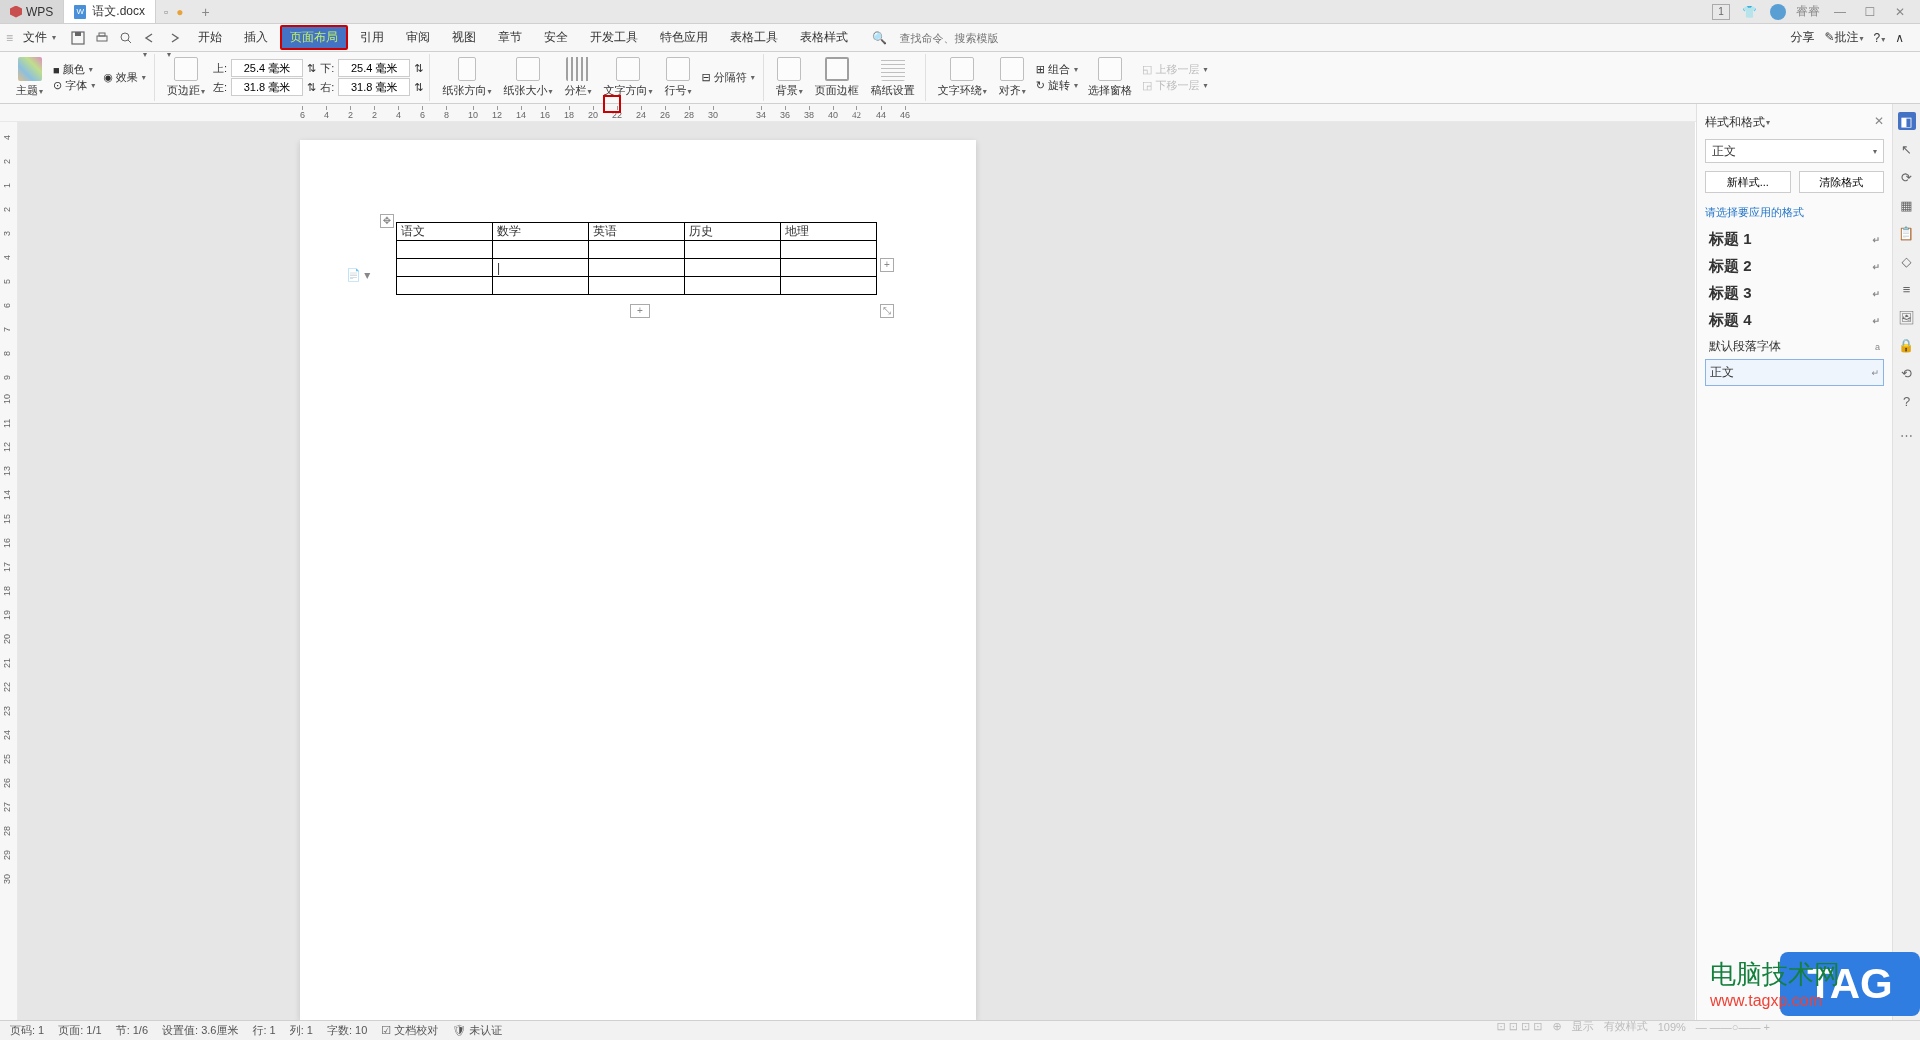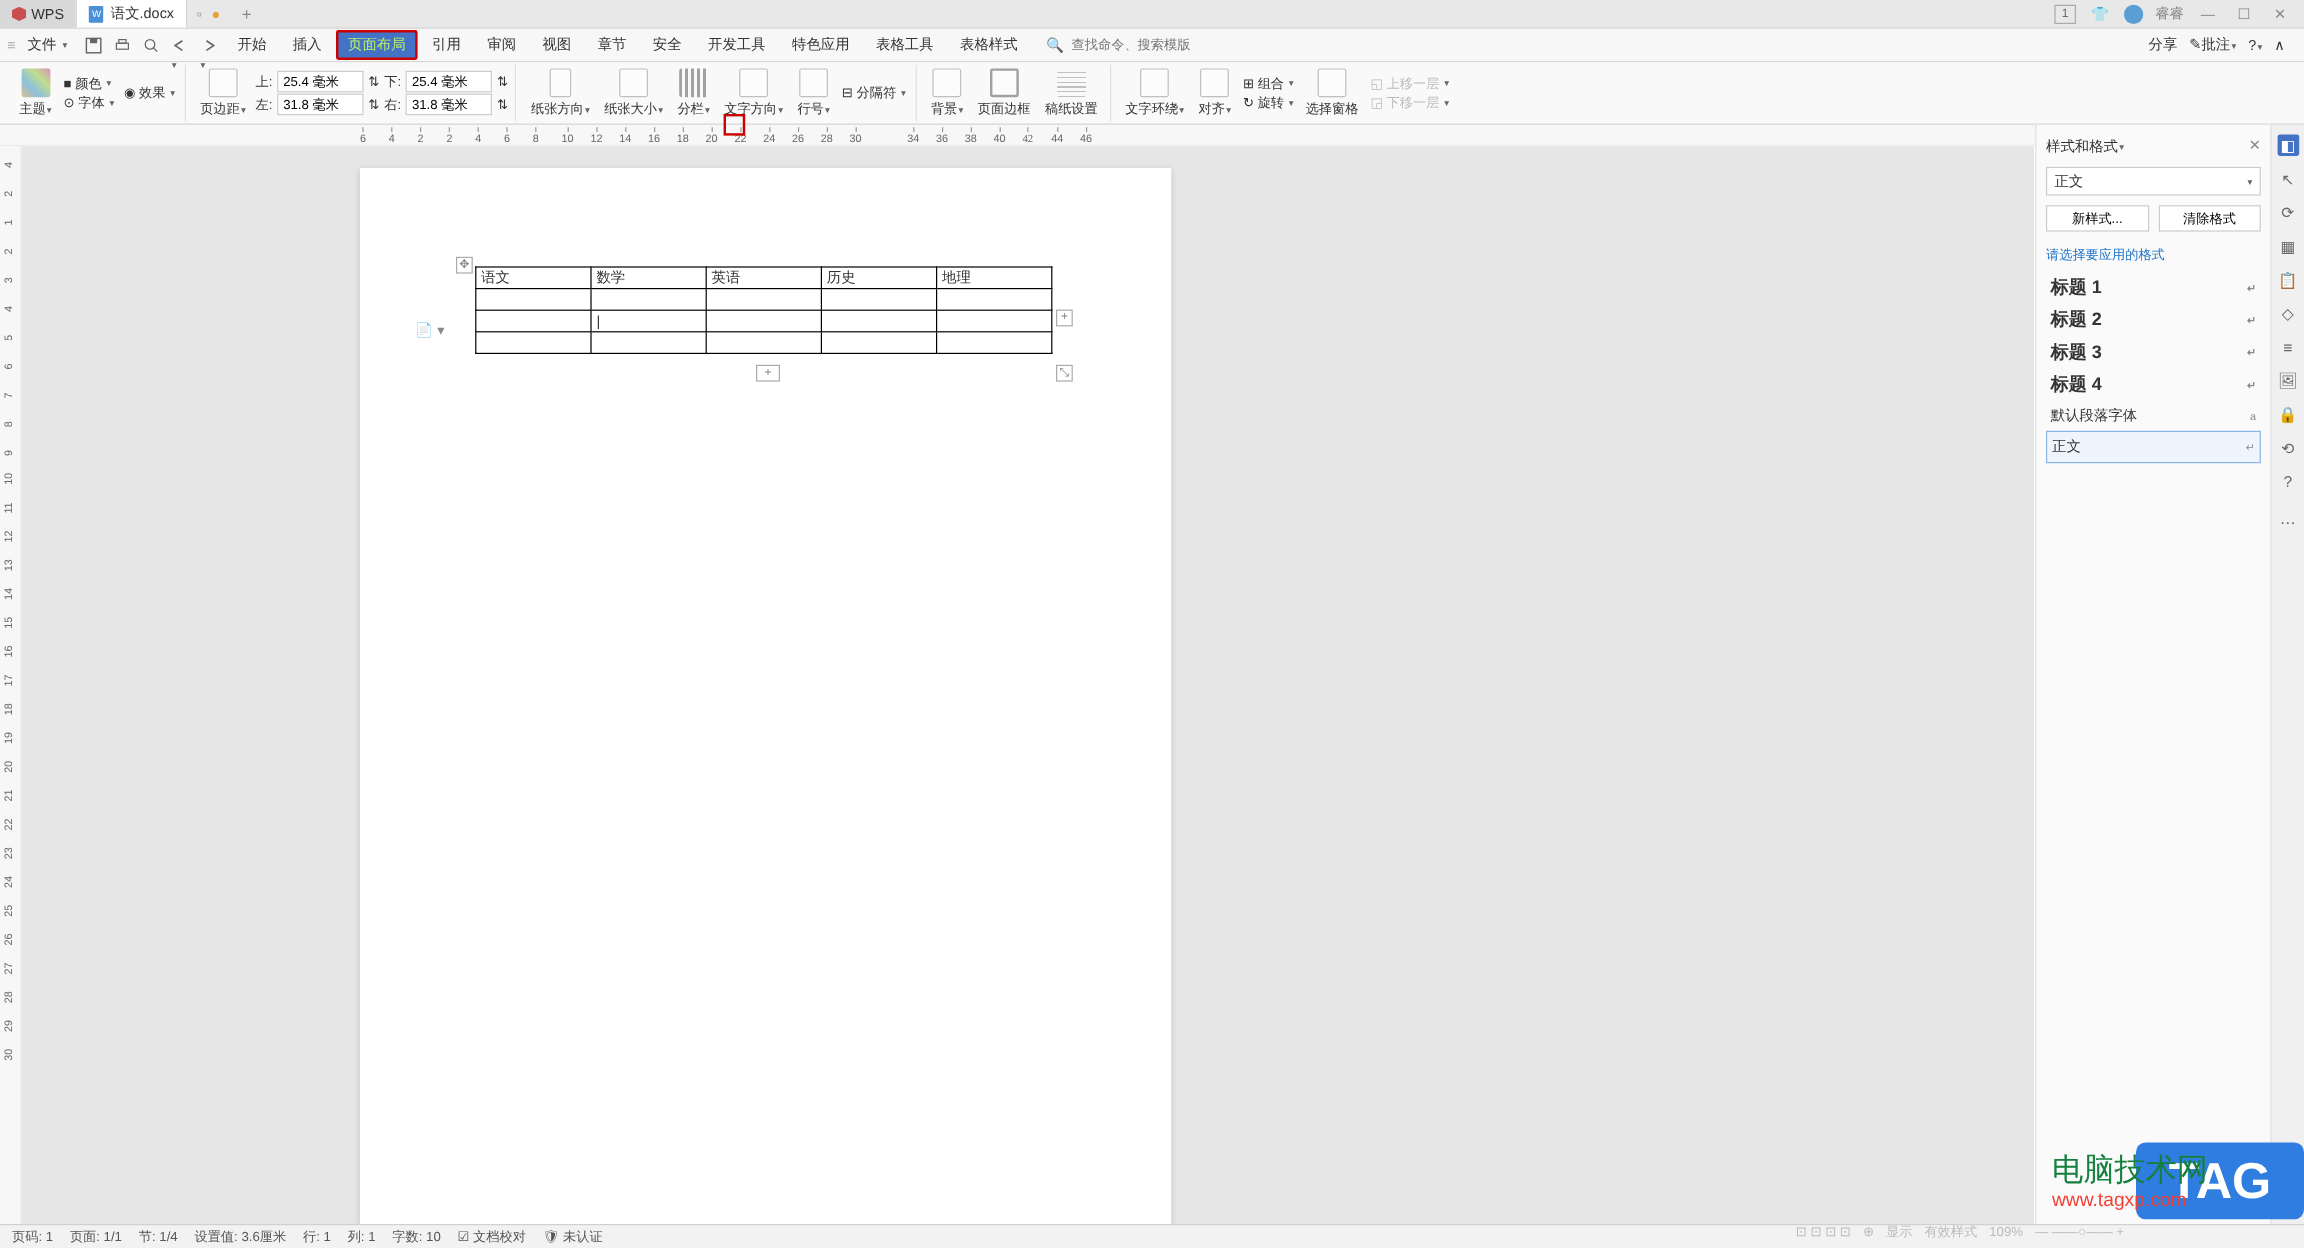--- a/index.html
+++ b/index.html
@@ -24,21 +24,21 @@
 .menu-right { margin-left: auto; display: flex; align-items: center; gap: 10px; padding-right: 10px; }
 .ribbon { height: 52px; display: flex; align-items: center; padding: 2px 6px; gap: 2px; border-bottom: 1px solid #d0d0d0; background: #f9f9f9; }
 .ribbon-group { display: flex; align-items: center; gap: 4px; padding: 0 6px; border-right: 1px solid #e0e0e0; height: 100%; }
 .ribbon-group:last-child { border-right: none; }
 .rb-big { display: flex; flex-direction: column; align-items: center; gap: 2px; padding: 2px 4px; cursor: pointer; }
 .rb-icon { width: 24px; height: 24px; background: #4a90d9; opacity: 0.6; border-radius: 2px; }
 .rb-icon.square { background: #999; }
 .rb-label { font-size: 11px; white-space: nowrap; }
 .rb-stack { display: flex; flex-direction: column; gap: 1px; }
 .rb-line { display: flex; align-items: center; gap: 4px; font-size: 11px; white-space: nowrap; }
-.spin-input { width: 72px; height: 18px; border: 1px solid #ccc; font-size: 11px; padding: 0 4px; text-align: left; background: #fff; }
+.spin-input { width: 72px; height: 18px; border: 1px solid #ccc; font-size: 11px; padding: 0 4px; text-align: center; background: #fff; }
 .rb-small { display: flex; align-items: center; gap: 3px; font-size: 11px; padding: 0 2px; cursor: pointer; }
 .dropdown-arrow::after { content: "▾"; font-size: 8px; margin-left: 1px; color: #666; }
 .disabled { color: #bbb; }
 .red-box-small { position: absolute; border: 2px solid #c00; width: 18px; height: 18px; left: 603px; top: 95px; z-index: 100; }
 .ruler-h { height: 18px; background: #f7f7f7; display: flex; align-items: center; position: relative; border-bottom: 1px solid #e8e8e8; }
 .ruler-h-track { position: absolute; left: 300px; right: 550px; height: 18px; }
 .ruler-tick { position: absolute; font-size: 9px; color: #666; top: 2px; }
 .ruler-tick .tline { display: block; width: 1px; height: 4px; background: #999; margin: 0 auto; }
 .ruler-v { width: 18px; background: #f7f7f7; position: absolute; left: 0; top: 122px; bottom: 20px; border-right: 1px solid #e8e8e8; }
 .ruler-vtick { position: absolute; font-size: 9px; color: #666; left: 2px; transform: rotate(-90deg); transform-origin: left top; }
@@ -447,20 +447,20 @@
 
 <div class="wm-tag">TAG</div>
 <div class="watermark">
   <div class="wm1">电脑技术网</div>
   <div class="wm2">www.tagxp.com</div>
 </div>
 
 <div class="statusbar">
   <span>页码: 1</span>
   <span>页面: 1/1</span>
-  <span>节: 1/4</span>
+  <span>节: 1/6</span>
   <span>设置值: 3.6厘米</span>
   <span>行: 1</span>
   <span>列: 1</span>
   <span>字数: 10</span>
   <span>☑ <span>文档校对</span></span>
   <span>🛡 <span>未认证</span></span>
 </div>
 
 </body></html>

